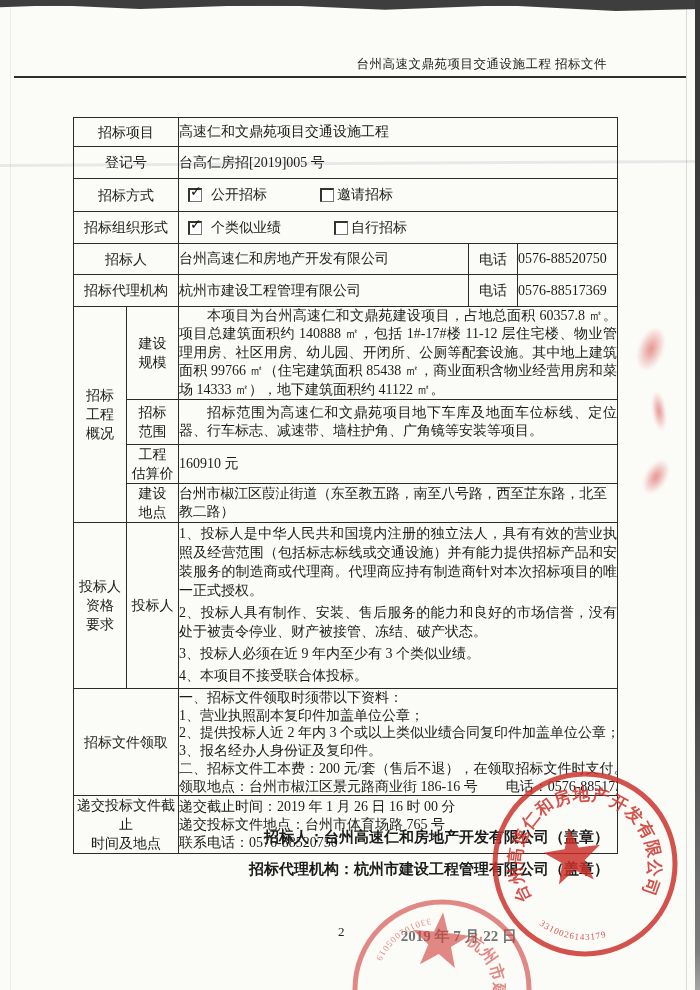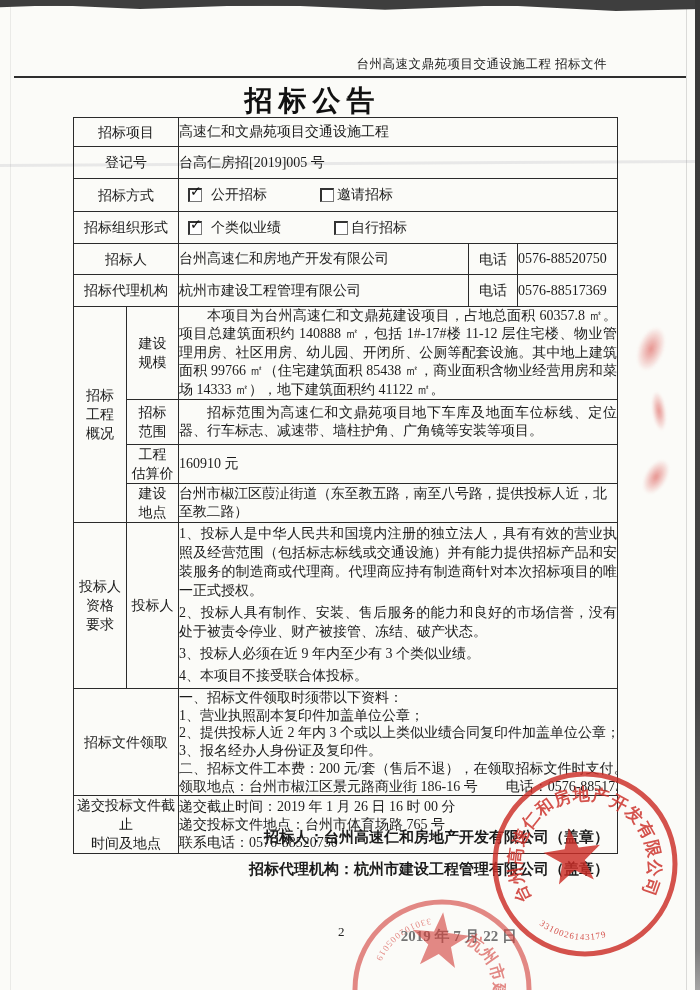--- a/index.html
+++ b/index.html
@@ -58,21 +58,20 @@
 
 <div class="page">
   <div class="paper">
 
     <div class="fold-line-left"></div>
     <div class="fold-line-right"></div>
     <div class="scan-streak"></div>
 
     <div class="doc-header">台州高速文鼎苑项目交通设施工程 招标文件</div>
     <div class="header-rule"></div>
-    <h1 class="title">招标公告</h1>
 
     <table class="main">
       <colgroup>
           <col style="width:53px">
           <col style="width:52px">
           <col style="width:290px">
           <col style="width:49px">
           <col style="width:100px">
         </colgroup>
       <tbody>
@@ -144,21 +143,21 @@
         <td colspan="3" class="para">招标范围为高速仁和文鼎苑项目地下车库及地面车位标线、定位器、行车标志、减速带、墙柱护角、广角镜等安装等项目。</td>
       </tr>
       <tr class="h39">
         <td class="lbl">工程
 估算价</td>
         <td colspan="3" class="val">160910 元</td>
       </tr>
       <tr class="h36">
         <td class="lbl">建设
 地点</td>
-        <td colspan="3" class="val loc">台州市椒江区葭沚街道（东至教五路，南至八号路，提供投标人近，北至教二路）</td>
+        <td colspan="3" class="val loc">台州市椒江区葭沚街道（东至教五路，南至八号路，西至芷东路，北至教二路）</td>
       </tr>
       <tr class="h137">
         <td class="lbl">投标人
 资格
 要求</td>
         <td class="lbl">投标人</td>
         <td colspan="3" class="qual">
           <div class="item">1、投标人是中华人民共和国境内注册的独立法人，具有有效的营业执照及经营范围（包括标志标线或交通设施）并有能力提供招标产品和安装服务的制造商或代理商。代理商应持有制造商针对本次招标项目的唯一正式授权。</div>
           <div class="item">2、投标人具有制作、安装、售后服务的能力和良好的市场信誉，没有处于被责令停业、财产被接管、冻结、破产状态。</div>
           <div class="item">3、投标人必须在近 9 年内至少有 3 个类似业绩。</div>

